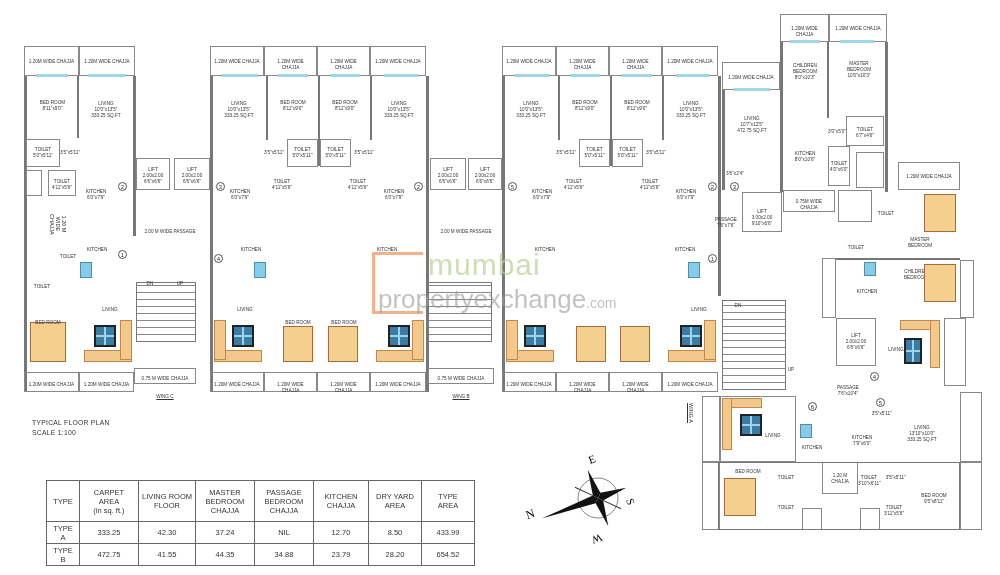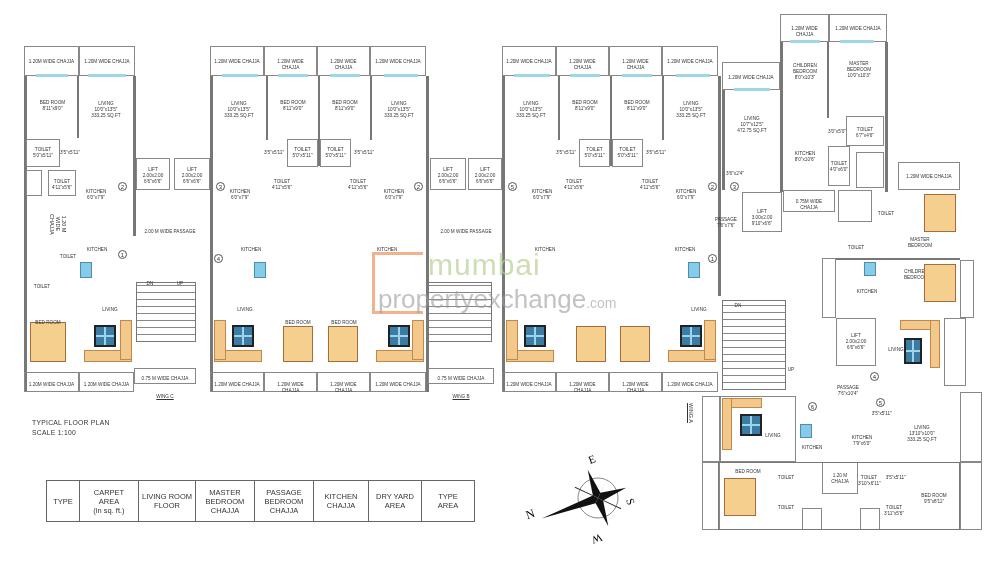--- a/index.html
+++ b/index.html
@@ -373,20 +373,40 @@
       <th style="width:52px;white-space:pre-line;">PASSAGE
 BEDROOM
 CHAJJA</th>
       <th style="width:48px;white-space:pre-line;">KITCHEN
 CHAJJA</th>
       <th style="width:46px;white-space:pre-line;">DRY YARD
 AREA</th>
       <th style="width:46px;white-space:pre-line;">TYPE
 AREA</th>
     </tr>
+    <tr>
+      <td>TYPE A</td>
+      <td>333.25</td>
+      <td>42.30</td>
+      <td>37.24</td>
+      <td>NIL</td>
+      <td>12.70</td>
+      <td>8.50</td>
+      <td>433.99</td>
+    </tr>
+    <tr>
+      <td>TYPE B</td>
+      <td>472.75</td>
+      <td>41.55</td>
+      <td>44.35</td>
+      <td>34.88</td>
+      <td>23.79</td>
+      <td>28.20</td>
+      <td>654.52</td>
+    </tr>
   </tbody>
     </table>
 
   <svg class="compass" viewBox="0 0 120 110">
     <circle cx="78" cy="48" r="20" fill="none" stroke="#888" stroke-width="1"></circle>
     <g transform="rotate(-20 78 48)">
       <polygon points="78,18 82,44 78,48 74,44" fill="#111"></polygon>
       <polygon points="78,78 82,52 78,48 74,52" fill="#111"></polygon>
       <polygon points="108,48 82,44 78,48 82,52" fill="#111"></polygon>
       <polygon points="18,48 74,44 78,48 74,52" fill="#111"></polygon>

